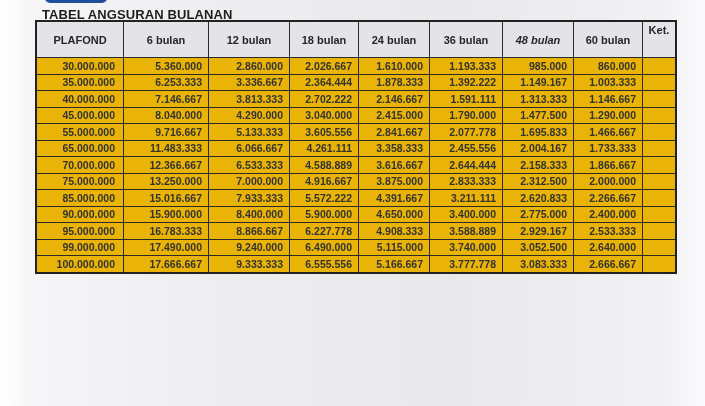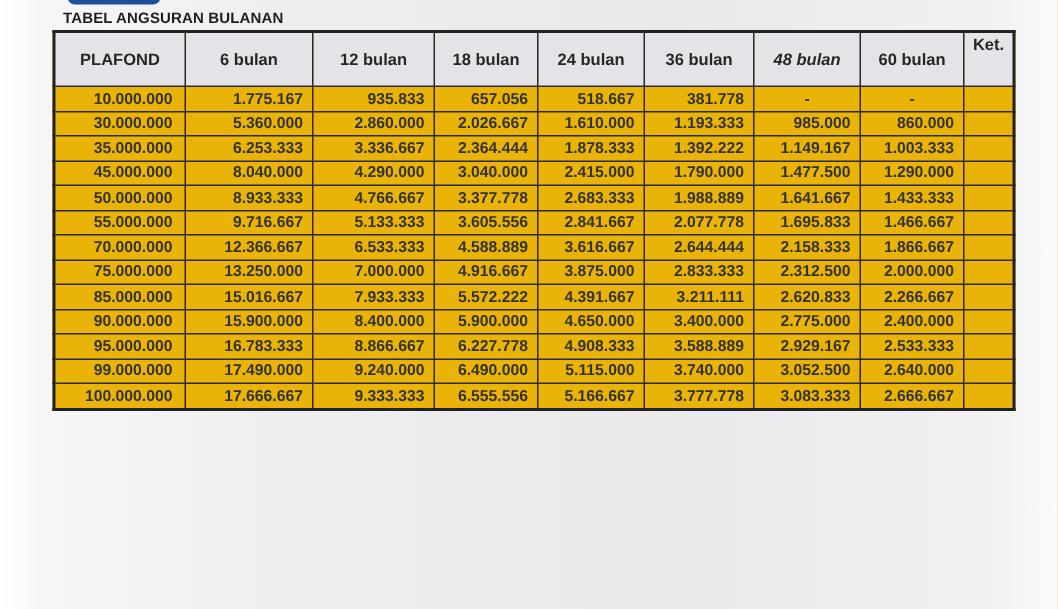--- a/index.html
+++ b/index.html
@@ -8,21 +8,21 @@
     background: linear-gradient(90deg, #ffffff 0px, #f6f6f8 30px, #eeeef1 200px, #e9e9ec 450px, #f1f1f4 660px, #fbfbfd 705px);
     font-family: "Liberation Sans", sans-serif;
     position: relative;
   }
   .logo-strip {
     position: absolute; left: 45px; top: -6px; width: 62px; height: 9px;
     background: #1f4f9a; border-radius: 0 0 5px 5px;
   }
   .doc-title {
     position: absolute; left: 42px; top: 7px;
-    font-size: 10px; font-weight: bold; color: #1e1e1e; letter-spacing: 0.1px;
+    font-size: 13px; font-weight: bold; color: #1e1e1e; letter-spacing: 0.1px;
   }
   table.angsuran {
     position: absolute; left: 35px; top: 20px;
     border-collapse: collapse;
     border: 2px solid #222;
     background: #eab308;
     font-size: 10.5px; color: #262626;
   }
   table.angsuran th, table.angsuran td {
     border: 1.6px solid #2a2a2a;
@@ -56,31 +56,20 @@
       <th class="c3">18 bulan</th>
       <th class="c4">24 bulan</th>
       <th class="c5">36 bulan</th>
       <th class="c6">48 bulan</th>
       <th class="c7">60 bulan</th>
       <th class="c8 ket">Ket.</th>
     </tr>
   </thead>
   <tbody id="table-body">
       <tr>
-        <td class="plafond">10.000.000</td>
-        <td>1.775.167</td>
-        <td>935.833</td>
-        <td>657.056</td>
-        <td>518.667</td>
-        <td>381.778</td>
-        <td class="dash">-</td>
-        <td class="dash">-</td>
-        <td></td>
-      </tr>
-      <tr>
         <td class="plafond">30.000.000</td>
         <td>5.360.000</td>
         <td>2.860.000</td>
         <td>2.026.667</td>
         <td>1.610.000</td>
         <td>1.193.333</td>
         <td>985.000</td>
         <td>860.000</td>
         <td></td>
       </tr>
@@ -89,53 +78,64 @@
         <td>6.253.333</td>
         <td>3.336.667</td>
         <td>2.364.444</td>
         <td>1.878.333</td>
         <td>1.392.222</td>
         <td>1.149.167</td>
         <td>1.003.333</td>
         <td></td>
       </tr>
       <tr>
+        <td class="plafond">40.000.000</td>
+        <td>7.146.667</td>
+        <td>3.813.333</td>
+        <td>2.702.222</td>
+        <td>2.146.667</td>
+        <td>1.591.111</td>
+        <td>1.313.333</td>
+        <td>1.146.667</td>
+        <td></td>
+      </tr>
+      <tr>
         <td class="plafond">45.000.000</td>
         <td>8.040.000</td>
         <td>4.290.000</td>
         <td>3.040.000</td>
         <td>2.415.000</td>
         <td>1.790.000</td>
         <td>1.477.500</td>
         <td>1.290.000</td>
         <td></td>
       </tr>
       <tr>
-        <td class="plafond">50.000.000</td>
-        <td>8.933.333</td>
-        <td>4.766.667</td>
-        <td>3.377.778</td>
-        <td>2.683.333</td>
-        <td>1.988.889</td>
-        <td>1.641.667</td>
-        <td>1.433.333</td>
-        <td></td>
-      </tr>
-      <tr>
         <td class="plafond">55.000.000</td>
         <td>9.716.667</td>
         <td>5.133.333</td>
         <td>3.605.556</td>
         <td>2.841.667</td>
         <td>2.077.778</td>
         <td>1.695.833</td>
         <td>1.466.667</td>
         <td></td>
       </tr>
       <tr>
+        <td class="plafond">65.000.000</td>
+        <td>11.483.333</td>
+        <td>6.066.667</td>
+        <td>4.261.111</td>
+        <td>3.358.333</td>
+        <td>2.455.556</td>
+        <td>2.004.167</td>
+        <td>1.733.333</td>
+        <td></td>
+      </tr>
+      <tr>
         <td class="plafond">70.000.000</td>
         <td>12.366.667</td>
         <td>6.533.333</td>
         <td>4.588.889</td>
         <td>3.616.667</td>
         <td>2.644.444</td>
         <td>2.158.333</td>
         <td>1.866.667</td>
         <td></td>
       </tr>

